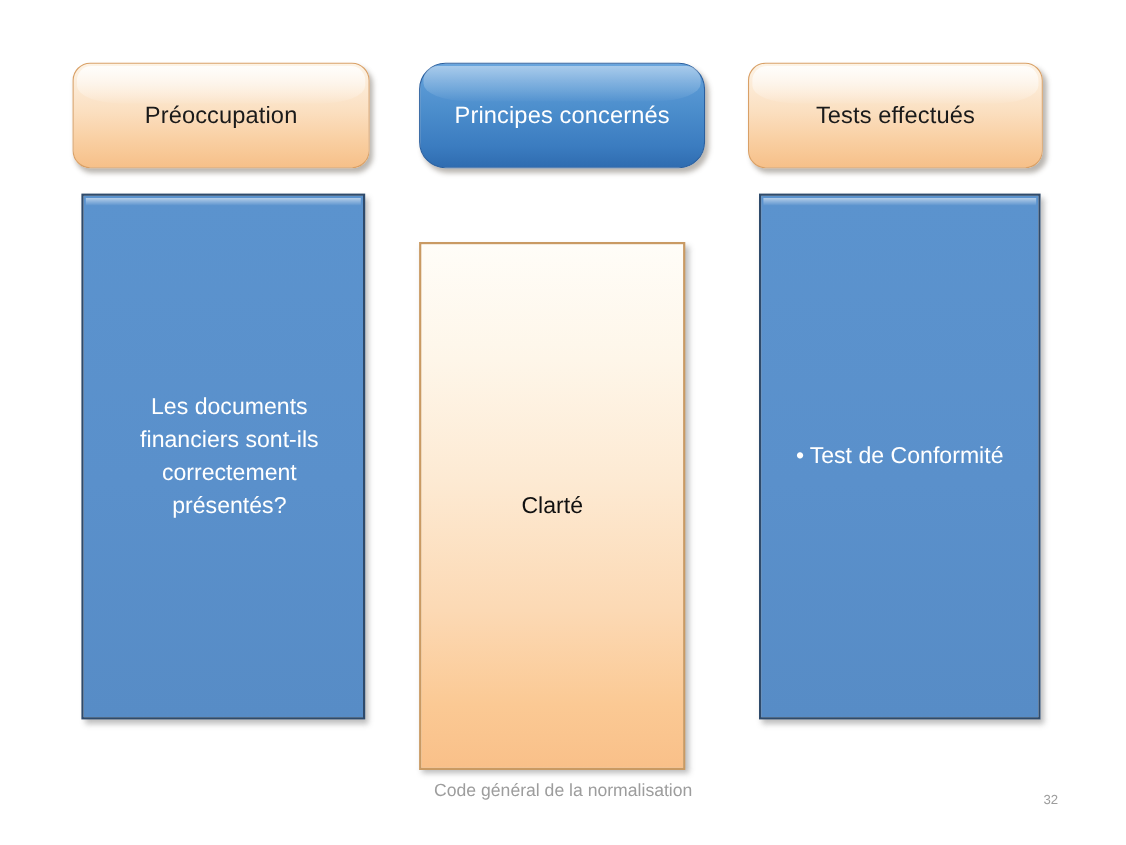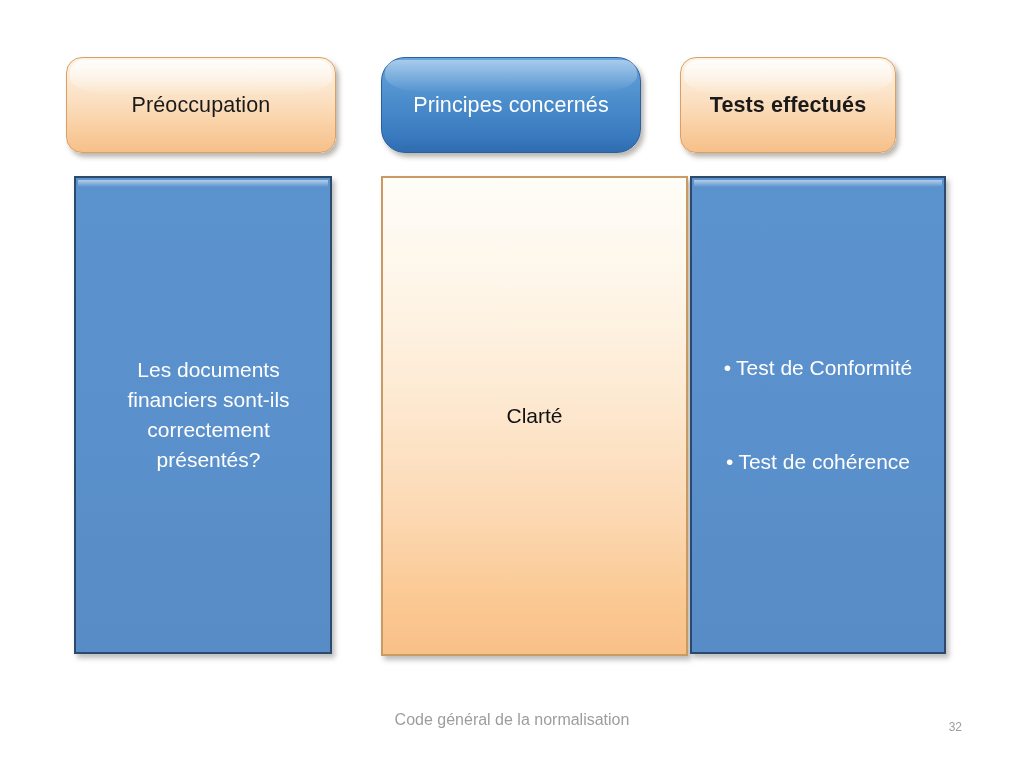--- a/index.html
+++ b/index.html
@@ -83,21 +83,21 @@
     z-index: 2;
     font-size: 21.5px;
     letter-spacing: 0.1px;
     white-space: nowrap;
   }
   .hdr-orange .hdr-label { color: #1a1a1a; }
   .hdr-blue   .hdr-label { color: #ffffff; }
 
   #hdr-0 { left: 66px;  width: 270px; }
   #hdr-1 { left: 381px; width: 260px; border-radius: 24px; }
-  #hdr-2 { left: 680px; width: 216px; font-weight: bold; }
+  #hdr-2 { left: 680px; width: 268px; }
 
   
   .body-row {
     position: absolute;
     left: 0;
     top: 176px;
     width: 1024px;
     height: 480px;
   }
   .panel {
@@ -127,21 +127,21 @@
         #fffdf8 0%,
         #fef6e9 22%,
         #fdead3 45%,
         #fcd9b4 70%,
         #fbc994 88%,
         #f9c089 100%);
     border: 2px solid #c99a63;
   }
 
   #panel-0 { left: 74px;  width: 258px; height: 478px; }
-  #panel-1 { left: 381px; width: 307px; height: 480px; }
+  #panel-1 { left: 381px; width: 242px; height: 480px; margin-top: 44px; }
   #panel-2 { left: 690px; width: 256px; height: 478px; }
 
   .panel-text {
     position: relative;
     z-index: 2;
     text-align: center;
     line-height: 1.42;
     padding: 0 10px;
   }
   .panel-blue .panel-text {
@@ -228,23 +228,20 @@
 
     <div class="panel panel-orange" id="panel-1">
       <div class="panel-text">Clarté</div>
     </div>
 
     <div class="panel panel-blue" id="panel-2">
       <div class="bullet-list">
         <div class="bullet-item">
           <span class="bullet-dot">•</span><span>Test de Conformité</span>
         </div>
-        <div class="bullet-item">
-          <span class="bullet-dot">•</span><span>Test de cohérence</span>
-        </div>
       </div>
     </div>
 
   </div>
 
   <div class="footer">
     <span class="footer-line">Code général de la normalisation</span>
   </div>
 
   <div class="page-number">32</div>

